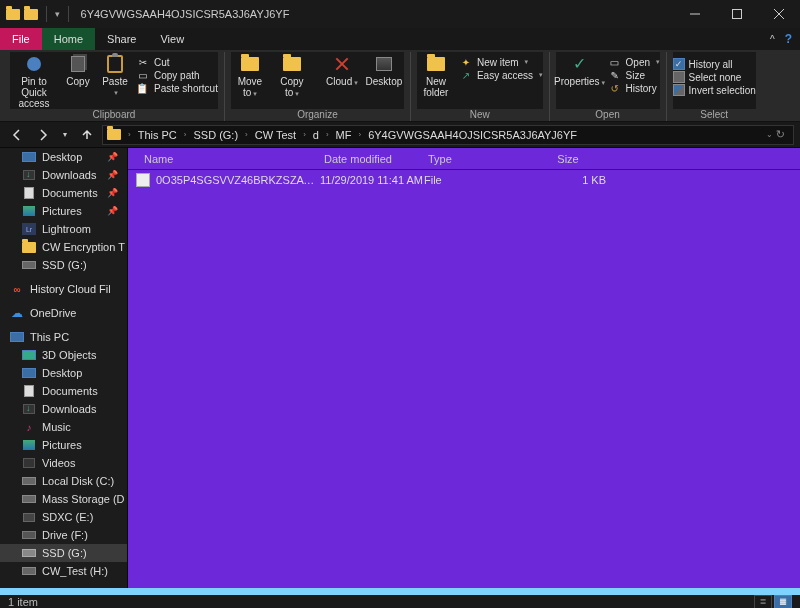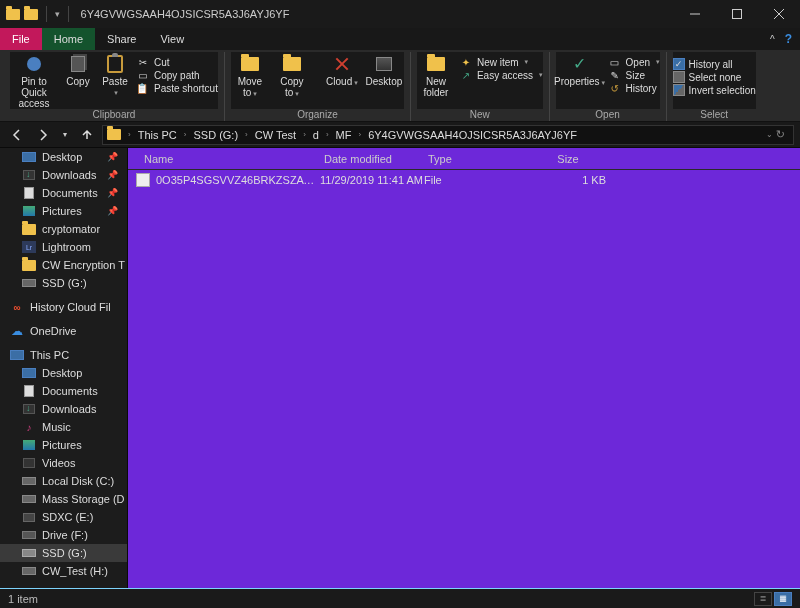--- a/index.html
+++ b/index.html
@@ -87,21 +87,21 @@
   .columns .col.type { width: 102px; }
   .columns .col.size { width: 80px; text-align:center;margin-left:6px; }
   .filelist { flex: 1; overflow: auto; }
   .filerow { display: flex; align-items: center; padding: 3px 8px; font-size: 11px; color: #ddd; }
   .filerow .ic { width: 14px; height: 14px; background:#eee; border:1px solid #aaa; margin-right:6px; }
   .filerow .name { width: 164px; overflow: hidden; text-overflow: ellipsis; white-space: nowrap; }
   .filerow .dm { width: 104px; }
   .filerow .type { width: 102px; }
   .filerow .size { width: 80px; text-align: right; }
 
-  .status { height: 20px; background: #1a1a1a; border-top: 1px solid #7dd3fc; display: flex; align-items: center; padding: 0 8px; font-size: 11px; color: #bbb; }
+  .status { height: 20px; background: #1a1a1a; border-top: 7px solid #7dd3fc; display: flex; align-items: center; padding: 0 8px; font-size: 11px; color: #bbb; }
   .status .right { margin-left: auto; display: flex; gap: 2px; }
   .status .view-btn { width: 18px; height: 14px; border: 1px solid #444; display:flex; align-items:center; justify-content:center; font-size:8px; color:#888; }
   .status .view-btn.active { background:#3a6ea5; border-color:#4a7fc0; color:#fff; }
 
   ::-webkit-scrollbar { width: 14px; height: 14px; }
   ::-webkit-scrollbar-thumb { background: #3a3a3a; }
   ::-webkit-scrollbar-track { background: #111; }
   ::-webkit-scrollbar-button { background: #222; height:14px; }
 </style>
 </head>
@@ -354,26 +354,20 @@
         </div>
         <div class="item indent1">
           <span class="sic">
             <div class="icon-pic"></div>
           </span>
           <span>Pictures</span>
           <span class="pin">📌</span>
         </div>
         <div class="item indent1">
           <span class="sic">
-            <div class="icon-folder-sm"></div>
-          </span>
-          <span>cryptomator</span>
-        </div>
-        <div class="item indent1">
-          <span class="sic">
             <div class="icon-lr">Lr</div>
           </span>
           <span>Lightroom</span>
         </div>
         <div class="item indent1">
           <span class="sic">
             <div class="icon-folder-sm"></div>
           </span>
           <span>CW Encryption T</span>
         </div>
@@ -392,20 +386,26 @@
         <div class="item">
           <span class="sic icon-onedrive">☁</span>
           <span>OneDrive</span>
         </div>
         <div class="spacer"></div>
         <div class="item">
           <span class="sic">
             <div class="icon-thispc"></div>
           </span>
           <span>This PC</span>
+        </div>
+        <div class="item indent1">
+          <span class="sic">
+            <div class="icon-desktop" style="background:#3a8;"></div>
+          </span>
+          <span>3D Objects</span>
         </div>
         <div class="item indent1">
           <span class="sic">
             <div class="icon-desktop"></div>
           </span>
           <span>Desktop</span>
         </div>
         <div class="item indent1">
           <span class="sic">
             <div class="icon-doc"></div>

